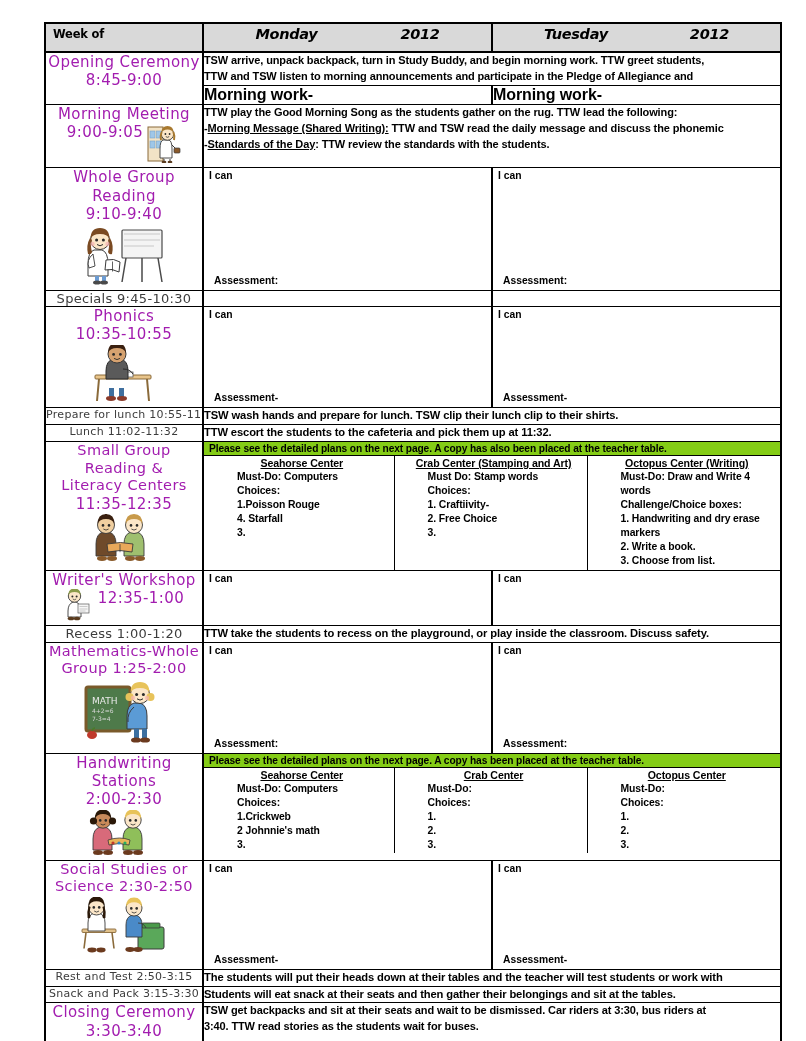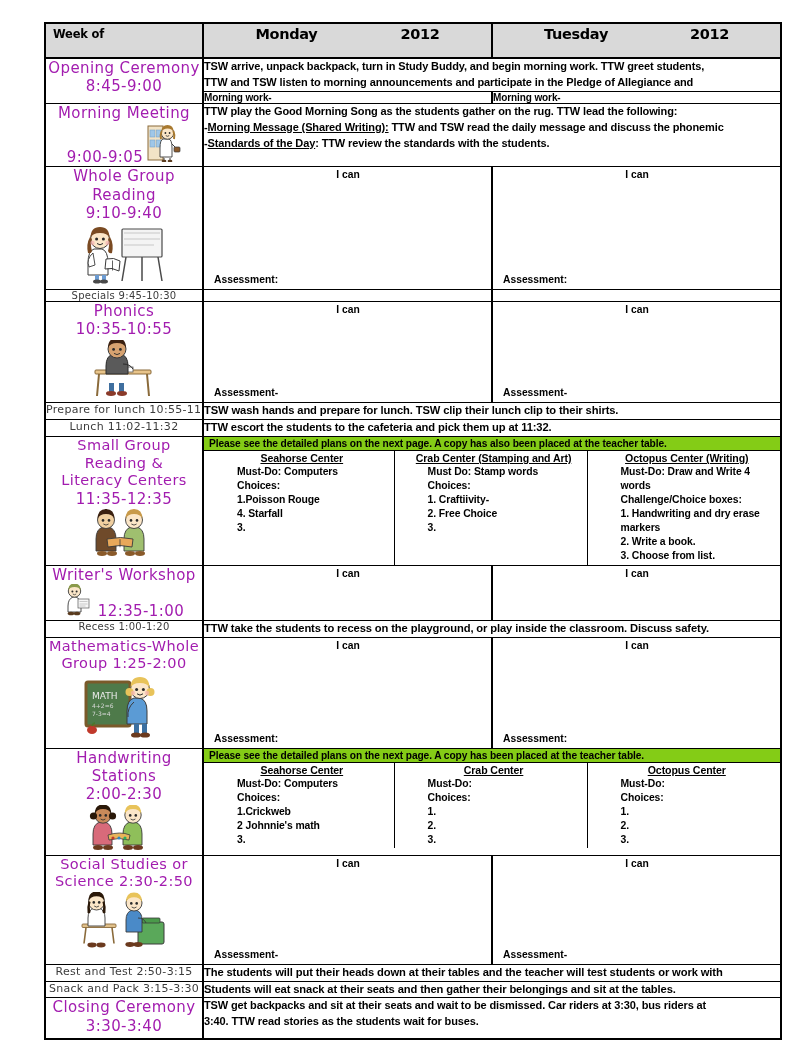--- a/index.html
+++ b/index.html
@@ -55,25 +55,26 @@
     font-family: "DejaVu Sans", sans-serif;
     font-weight: bold;
     font-size: 11.5px;
     padding: 3px 0 3px 7px;
     letter-spacing: -0.2px;
   }
   .hdr-day {
     display: flex;
     align-items: flex-start;
     justify-content: space-around;
-    padding: 2px 10px 15px 10px;
+    padding: 2px 10px 9px 10px;
     font-family: "DejaVu Sans", sans-serif;
     font-weight: bold;
     font-size: 14.5px;
     letter-spacing: -0.3px;
+    font-style: italic;
   }
   .hdr-day .dayname { }
   .hdr-day .year { }
 
   
   .subject-cell {
     text-align: center;
     padding: 3px 4px 2px 4px;
     position: relative;
   }
@@ -93,39 +94,39 @@
     text-align: center;
     font-family: "DejaVu Sans", sans-serif;
     font-size: 11px;
     color: #3c3c3c;
     padding: 2px 3px 2px 3px;
     letter-spacing: 0.3px;
     white-space: nowrap;
     overflow: hidden;
   }
   .slim-time.nofill { background: #ffffff; }
-  .slim-time.med { font-size: 10px; }
+  .slim-time.med { font-size: 13px; }
 
   
   .content-cell {
     padding: 2px 4px 2px 5px;
     font-size: 11.4px;
     line-height: 1.42;
     font-weight: bold;
   }
   .para {
     font-size: 11px;
     line-height: 1.44;
     font-weight: bold;
     letter-spacing: -0.12px;
   }
   .para u { text-decoration: underline; }
 
   .morning-work {
-    font-size: 10px;
+    font-size: 16px;
     font-weight: bold;
     padding: 1px 4px 1px 5px;
     letter-spacing: -0.1px;
   }
 
   .ican {
     font-size: 10.3px;
     font-weight: bold;
     padding: 2px 4px 0 5px;
   }
@@ -133,21 +134,20 @@
     font-size: 10.3px;
     font-weight: bold;
     padding: 0 4px 2px 5px;
     position: absolute;
     bottom: 2px;
     left: 5px;
   }
   .ican-cell {
     position: relative;
     padding: 0;
-    text-align: center;
   }
 
   
   .note-banner {
     background: #84cc16;
     font-size: 10.2px;
     font-weight: bold;
     padding: 1px 4px 1px 5px;
     border-bottom: 1.6px solid #000;
     letter-spacing: -0.1px;
@@ -197,21 +197,21 @@
   .art {
     display: block;
     margin: 1px auto 0 auto;
   }
   .art-inline {
     display: inline-block;
     vertical-align: middle;
   }
   .row-art-wrap {
     display: flex;
-    align-items: flex-end;
+    align-items: flex-start;
     justify-content: center;
     gap: 4px;
   }
   .thick-right { border-right: 2.2px solid #000 !important; }
 </style>
 </head>
 <body>
 
 <div id="page">
 

